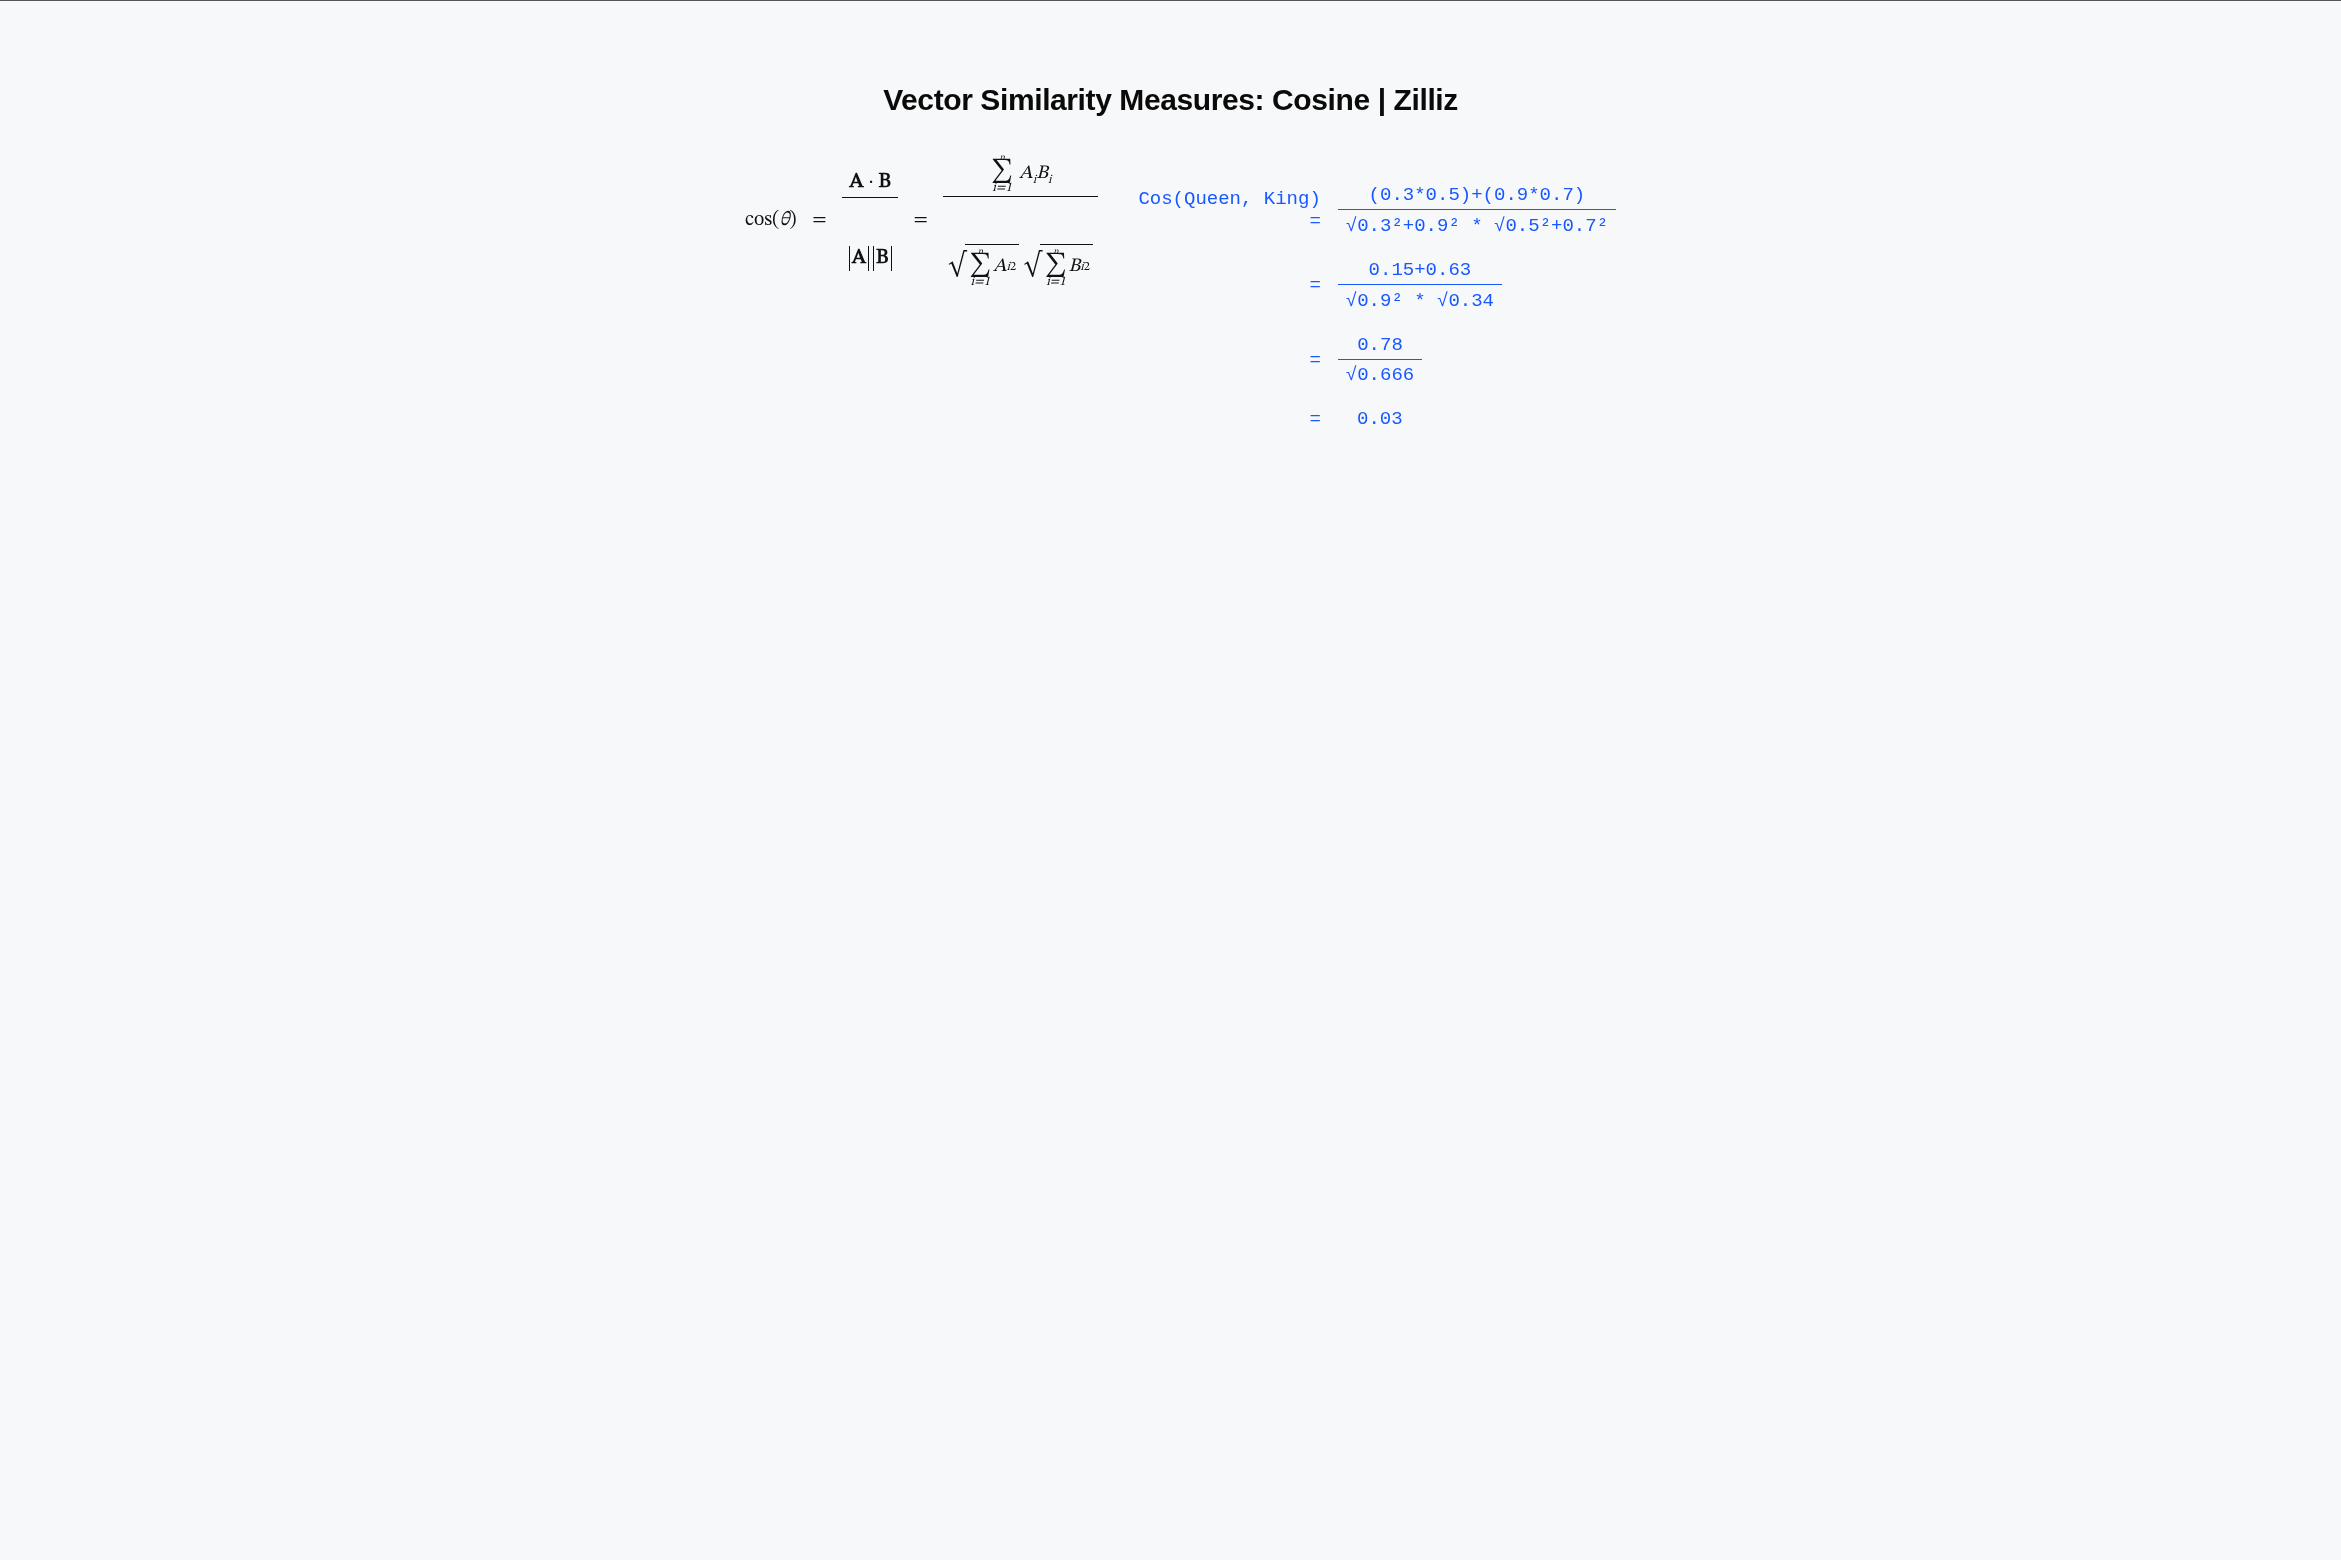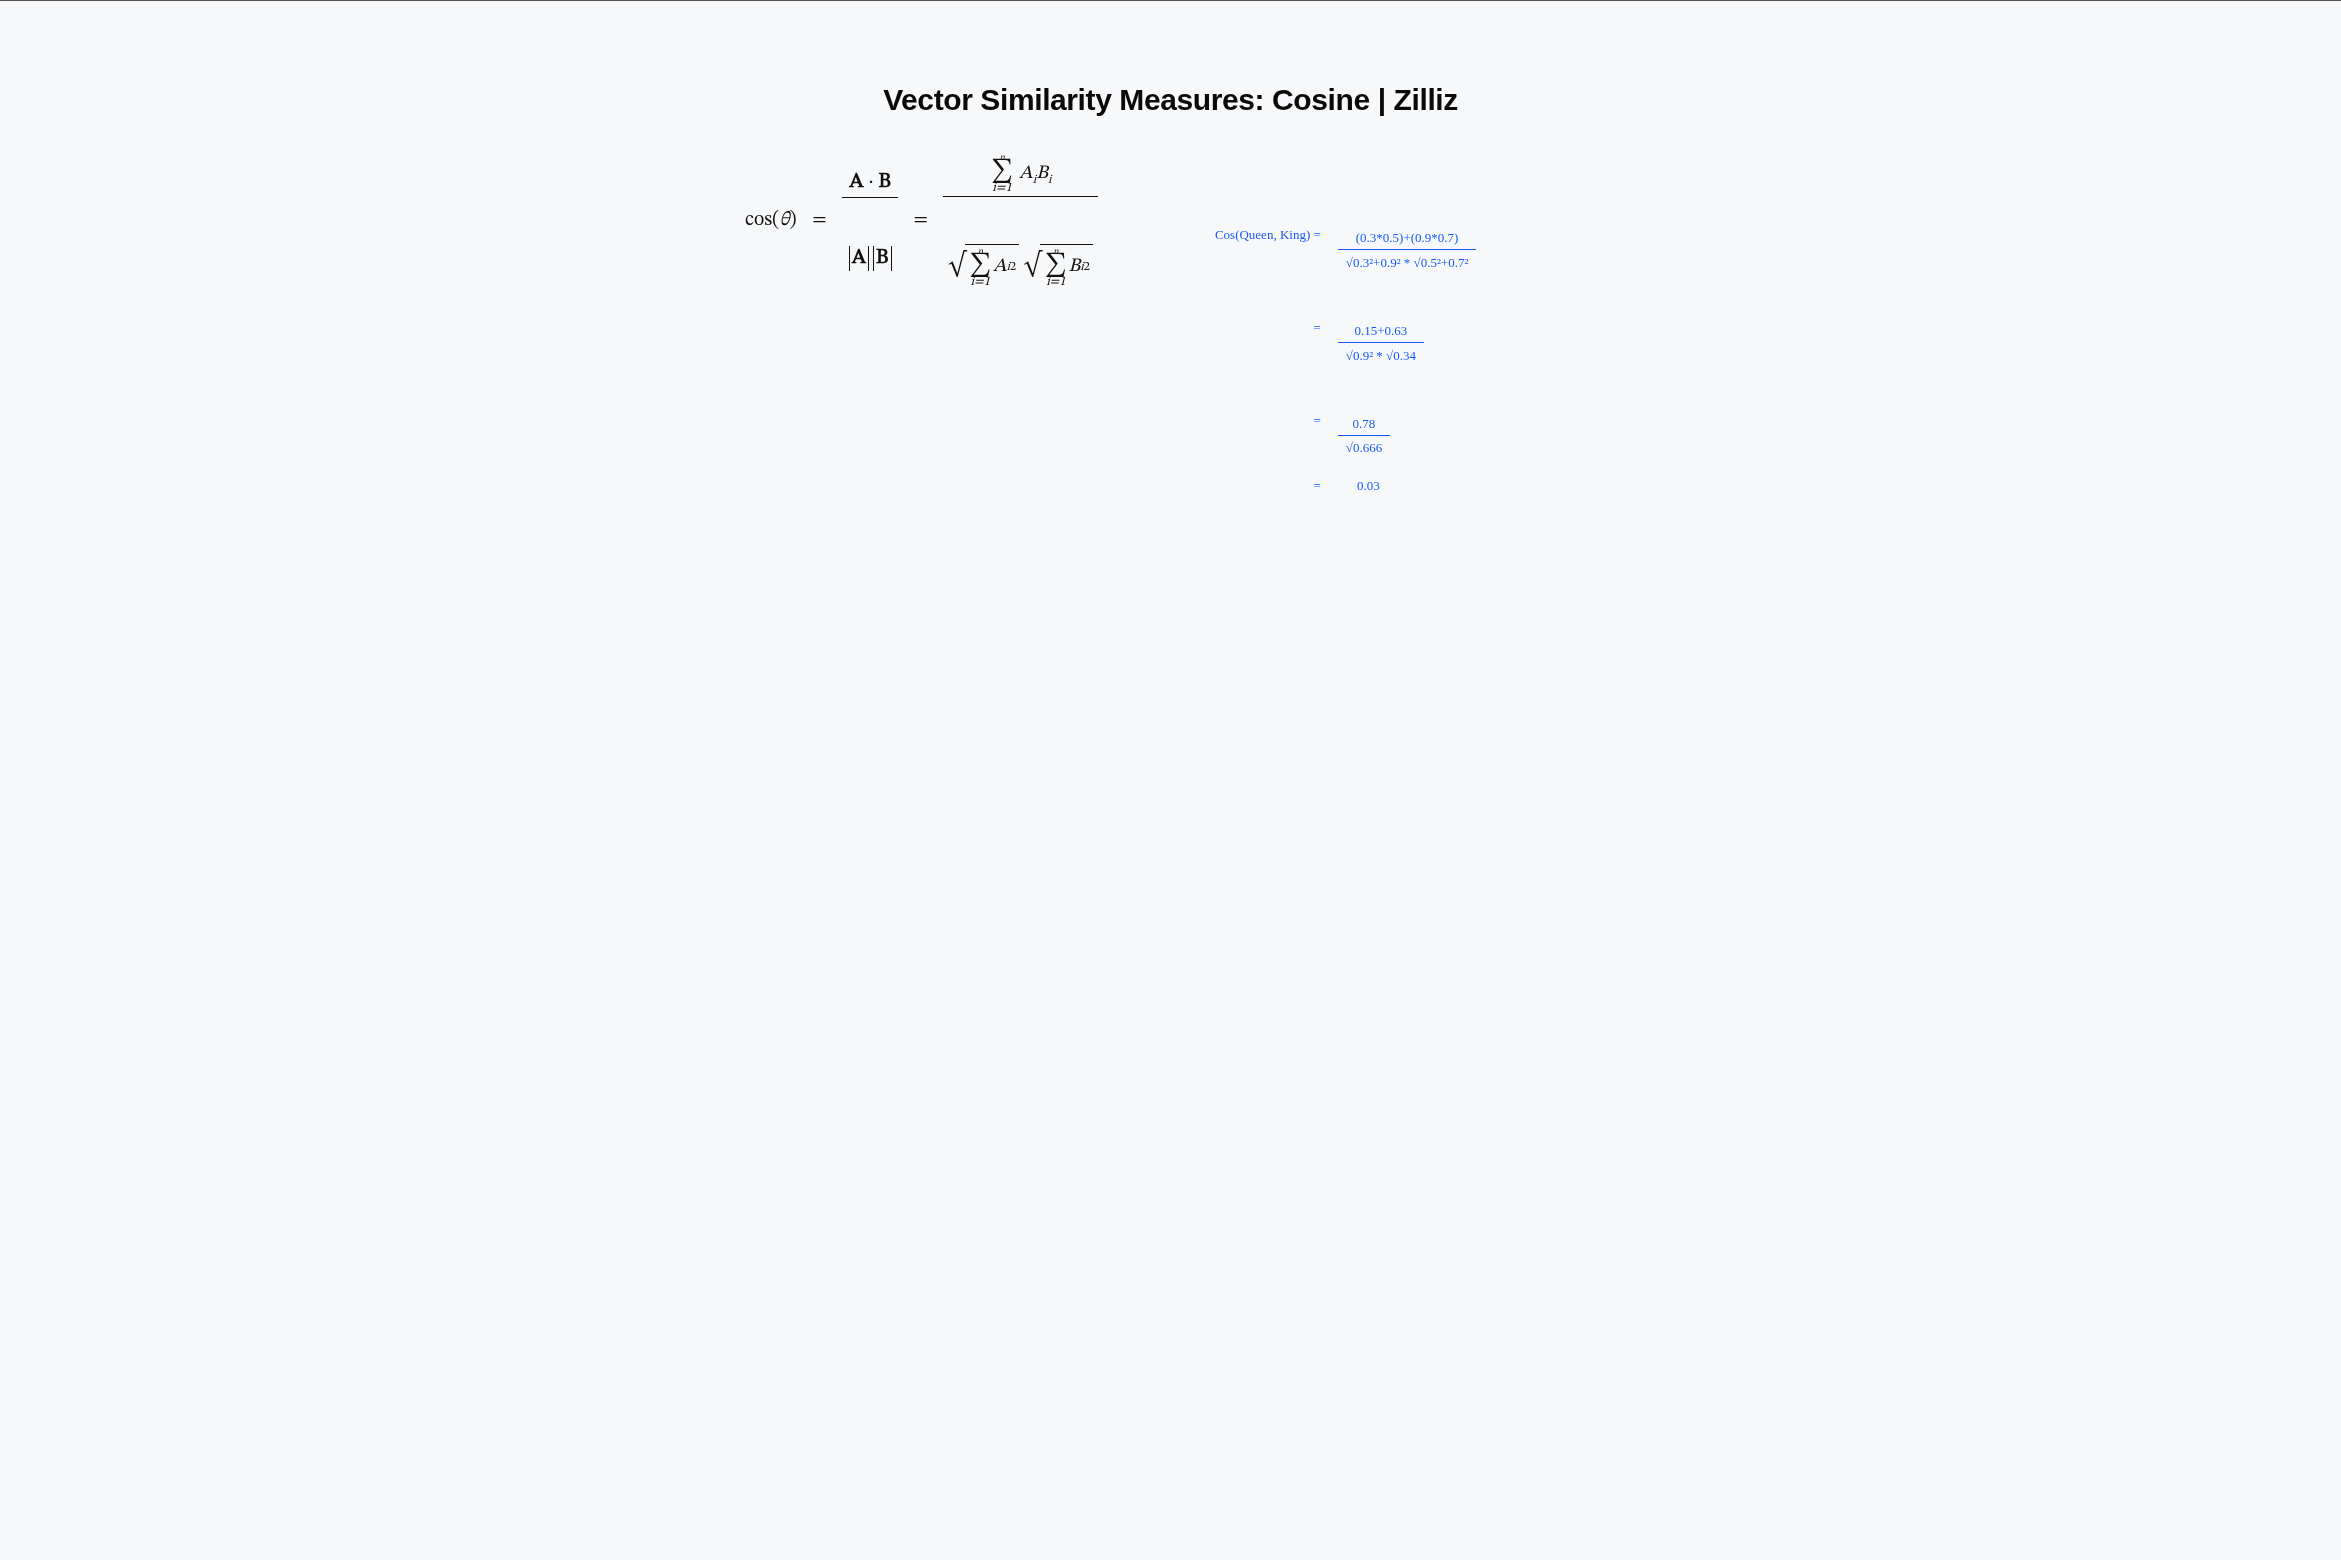--- a/index.html
+++ b/index.html
@@ -107,38 +107,37 @@
   .theta {
     position: absolute;
     font-size: 14px;
     color: #111;
   }
 
   
   .work {
     position: absolute;
     left: 531px;
-    top: 199px;
+    top: 183px;
     color: #1858ff;
-    font-family: Liberation Serif, serif;
-    font-size: 13px;
+    font-family: Liberation Mono, monospace;
+    font-size: 19px;
   }
   .work .row {
     display: flex;
     align-items: center;
     margin-bottom: 22px;
   }
   .work .lhs { width: 211px; text-align: right; padding-right: 6.2px; }
   .work .rhs { display:flex; align-items:center; }
   .wfrac {
     display: inline-flex;
     flex-direction: column;
     align-items: center;
     margin-left: 11px;
-    margin-top: 30px;
   }
   .wfrac .wnum { padding: 0 7.8px 3.1px; }
   .wfrac .wbar { width: 100%; border-top: 1.6px solid #1858ff; }
   .wfrac .wden { padding: 4.7px 7.8px 0; }
 </style>
 </head>
 <body>
 
 <div class="page">
 

